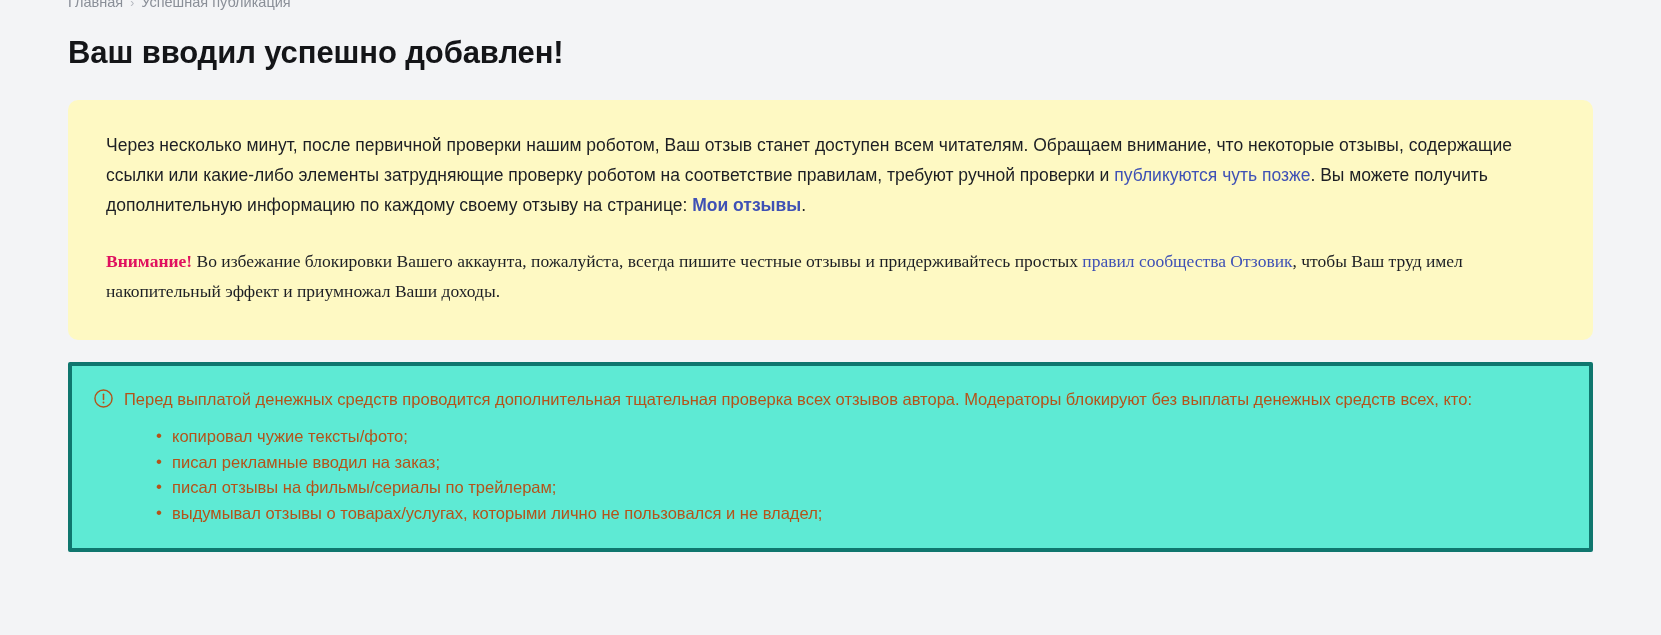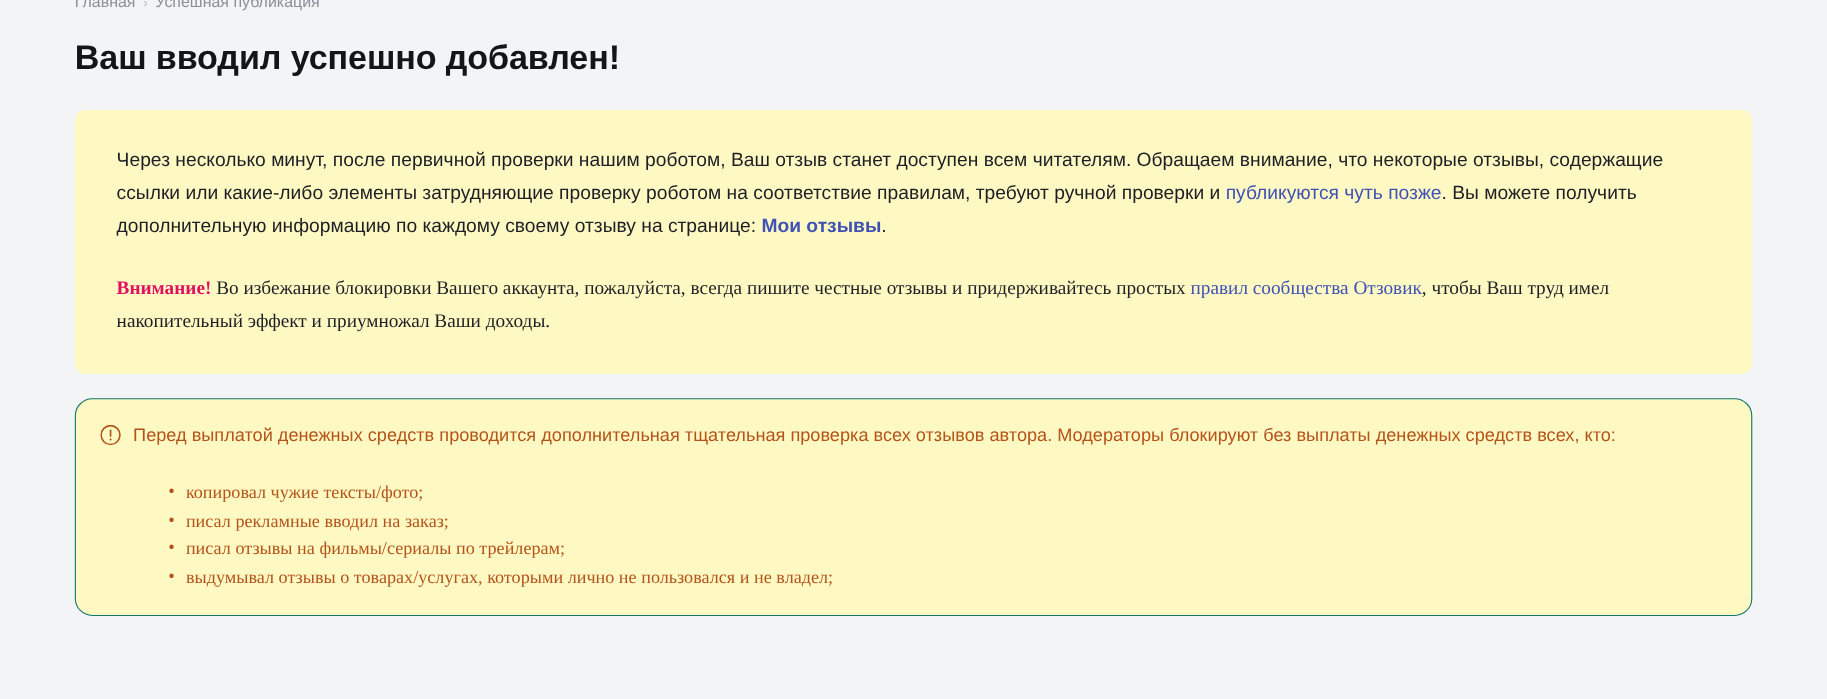--- a/index.html
+++ b/index.html
@@ -72,23 +72,23 @@
   .card a.strong {
     font-weight: bold;
   }
   .warn-label {
     color: #e0115f;
     font-weight: bold;
   }
   
   .notice {
     margin-top: 22px;
-    background: #fef9c3;
-    border: 1px solid #0f766e;
-    border-radius: 16px;
+    background: #5eead4;
+    border: 4px solid #0f766e;
+    border-radius: 2px;
     padding: 20px 24px 22px 22px;
     box-sizing: border-box;
     color: #b4531a;
   }
   .notice-head {
     display: flex;
     align-items: flex-start;
     gap: 11px;
   }
   .notice-icon {
@@ -97,24 +97,23 @@
     height: 19px;
     margin-top: 3px;
   }
   .notice-icon svg { display: block; }
   .notice-text {
     font-size: 16.5px;
     line-height: 26px;
     color: #b4531a;
   }
   ul.notice-list {
-    margin: 26px 0 0 0;
+    margin: 12px 0 0 0;
     padding-left: 78px;
     list-style: none;
-    font-family: Liberation Serif, serif;
   }
   ul.notice-list li {
     font-size: 16.5px;
     line-height: 25px;
     color: #b4531a;
     position: relative;
     padding-left: 0;
     margin-bottom: 0.5px;
   }
   ul.notice-list li::before {

